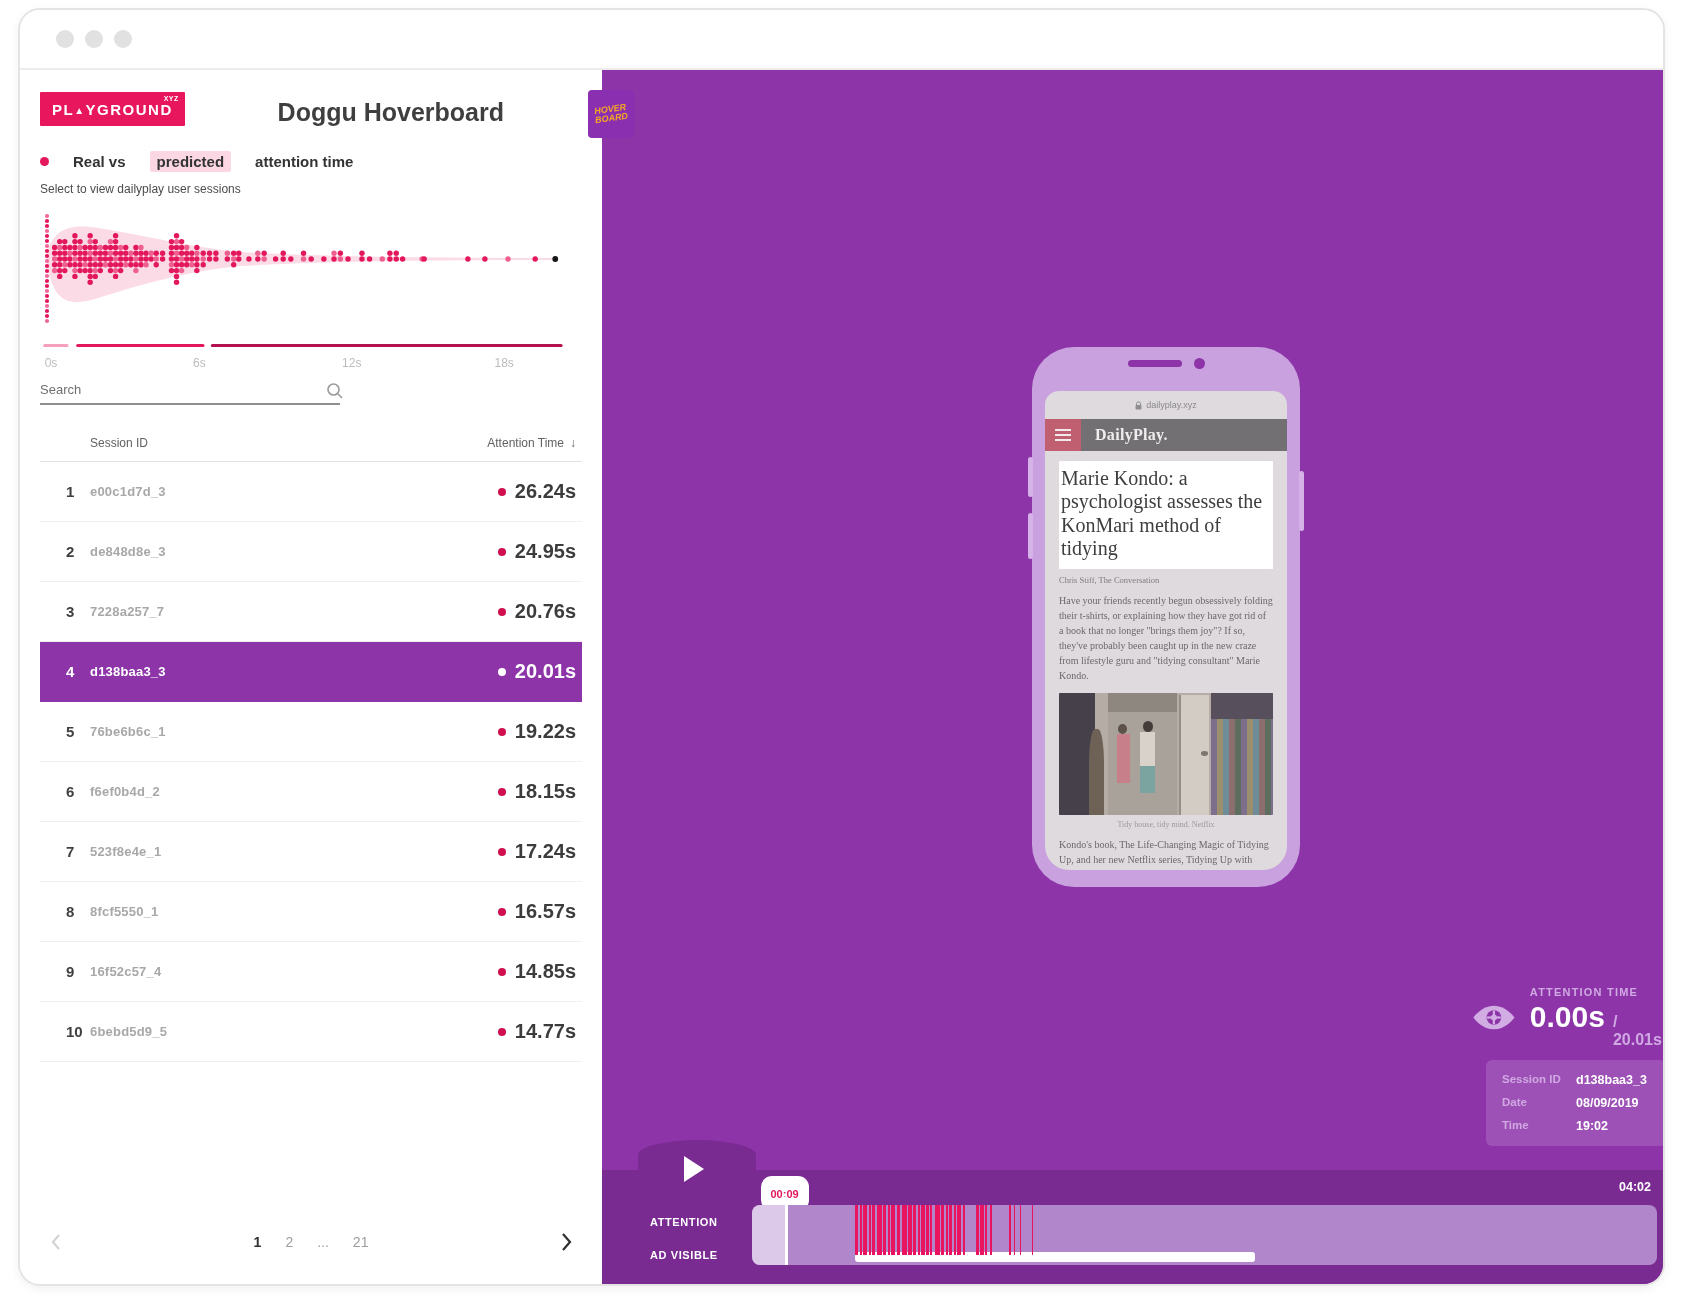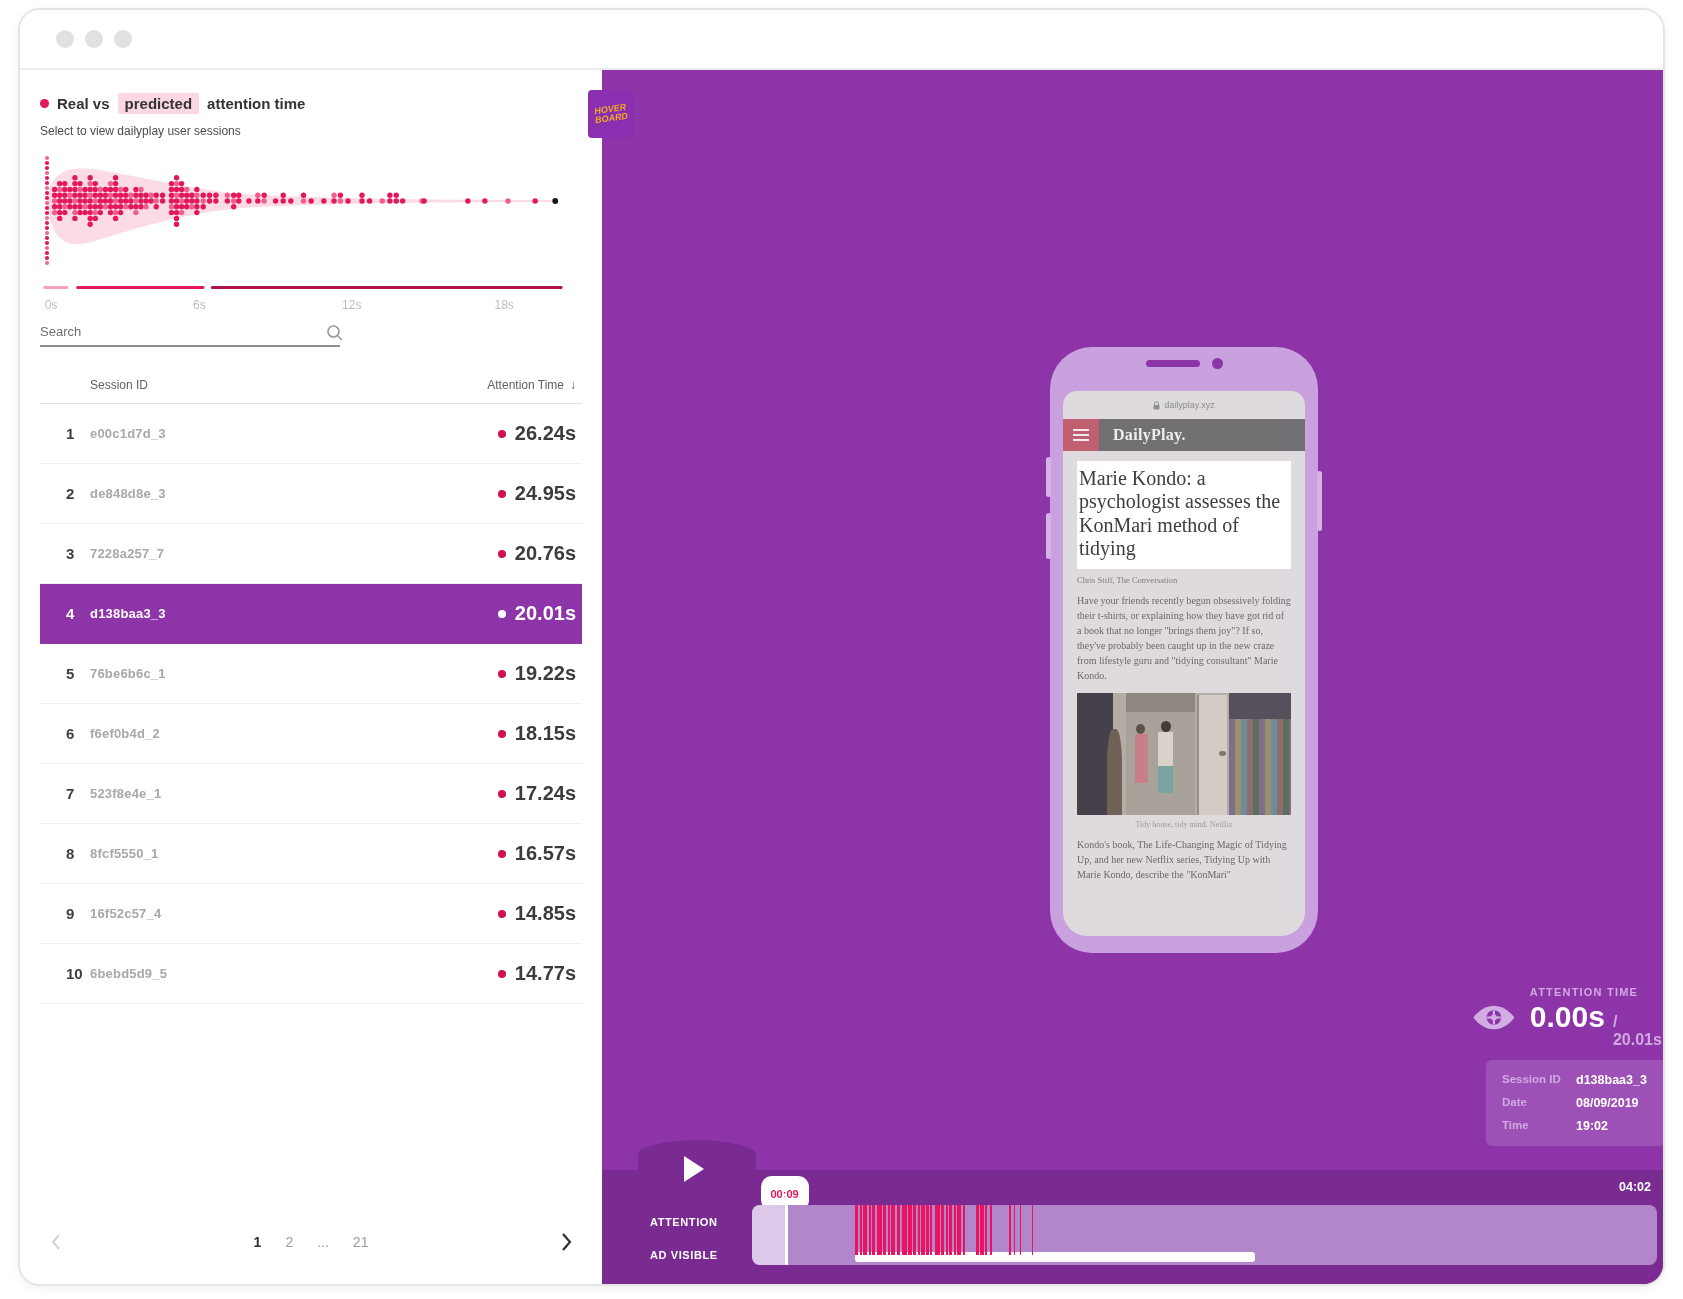--- a/index.html
+++ b/index.html
@@ -21,21 +21,21 @@
           padding:9px 12px 8px 12px; position:relative; border-radius:1px; }
   .logo .tri { font-size:10px; vertical-align:1px; }
   .logo sup { font-size:7px; letter-spacing:.5px; position:absolute; top:3px; right:6px; }
   .lp-title { margin-left:auto; margin-right:78px; font-size:25px; font-weight:800; color:#3f3f3f; padding-top:6px; }
   .hover-badge { position:absolute; left:568px; top:20px; width:46px; height:48px; background:#8a2fb0; border-radius:4px;
                  color:#f5a623; font-size:9px; font-weight:800; font-style:italic; line-height:1.05;
                  display:flex; align-items:center; justify-content:center; text-align:center;
                  transform:none; z-index:5; }
   .hover-badge span { transform:rotate(-8deg); width:34px; }
   
-  .legend { display:flex; align-items:center; gap:8px; height:22px; margin-bottom:10px; font-size:15px; font-weight:700; color:#333; }
+  .legend { display:flex; align-items:center; gap:24px; height:22px; margin-bottom:10px; font-size:15px; font-weight:700; color:#333; }
   .legend .ldot { width:9px; height:9px; border-radius:50%; background:#e3175b; }
   .legend .hl { background:#fbd7e4; padding:2px 7px; border-radius:2px; }
   .lp-subtitle { font-size:12px; color:#4c4c4c; height:16px; margin-bottom:6px; }
   
   .beeswarm-wrap { height:170px; }
   
   .search-row { position:relative; height:40px; margin-top:4px; margin-bottom:6px; }
   .search-row input { width:300px; border:none; border-bottom:2px solid #8f8f8f; font-size:13px; color:#333;
                       padding:4px 28px 6px 0; outline:none; background:transparent; font-family:"Liberation Sans",sans-serif; }
   .search-row input::placeholder { color:#6f6f6f; }
@@ -56,21 +56,21 @@
   .pagination { margin-top:auto; display:flex; align-items:center; height:48px; padding:0 8px; }
   .pg-center { flex:1; display:flex; justify-content:center; gap:24px; font-size:14px; color:#9e9e9e; }
   .pg-center .page { cursor:pointer; }
   .pg-center .page.active { color:#2f2f2f; font-weight:700; }
   .chev { cursor:pointer; display:flex; align-items:center; }
   
   .tabs { position:absolute; top:20px; left:0; right:0; display:flex; justify-content:center; gap:30px; }
   .tab { font-size:21px; font-weight:700; color:#b27ecf; padding-bottom:9px; cursor:pointer; }
   .tab.active { color:#fff; border-bottom:3px solid #fff; }
   
-  .phone { position:absolute; left:448px; top:277px; width:268px; height:606px; background:#c9a1de; border-radius:42px; }
+  .phone { position:absolute; left:430px; top:277px; width:268px; height:540px; background:#c9a1de; border-radius:42px; }
   .phone .btn { position:absolute; background:#d5b3e7; border-radius:3px; }
   .btn.l1 { left:-4px; top:110px; width:5px; height:40px; }
   .btn.l2 { left:-4px; top:166px; width:5px; height:46px; }
   .btn.r1 { right:-4px; top:124px; width:5px; height:60px; }
   .notch-pill { position:absolute; top:13px; left:50%; margin-left:-38px; width:54px; height:7px; border-radius:4px; background:#8d34a9; }
   .notch-cam { position:absolute; top:11px; left:50%; margin-left:+28px; width:11px; height:11px; border-radius:50%; background:#8d34a9; }
   .screen { position:absolute; left:13px; right:13px; top:44px; bottom:17px; background:#dfdade; border-radius:14px 14px 24px 24px; overflow:hidden; }
   .urlbar { height:28px; display:flex; align-items:center; justify-content:center; gap:4px; font-size:9px; color:#8a8a8a; }
   .site-header { height:32px; background:#737073; display:flex; align-items:stretch; }
   .burger { width:36px; background:#c05f70; display:flex; flex-direction:column; justify-content:center; gap:3px; align-items:center; }
@@ -136,20 +136,27 @@
         <i></i>
         <i></i>
         <i></i>
       </div>
   </div>
 
   <div class="content">
 
     <div class="left-panel">
 
+      <div class="lp-header">
+        <div class="logo">
+          <span>PL</span><span class="tri">▲</span><span>YGROUND</span>
+          <sup>XYZ</sup>
+        </div>
+        <div class="lp-title">Doggu Hoverboard</div>
+      </div>
       <div class="hover-badge">
           <span>HOVER BOARD</span>
         </div>
 
       <div class="legend">
         <span class="ldot"></span>
         <span>Real vs</span>
         <span class="hl">predicted</span>
         <span>attention time</span>
       </div>

